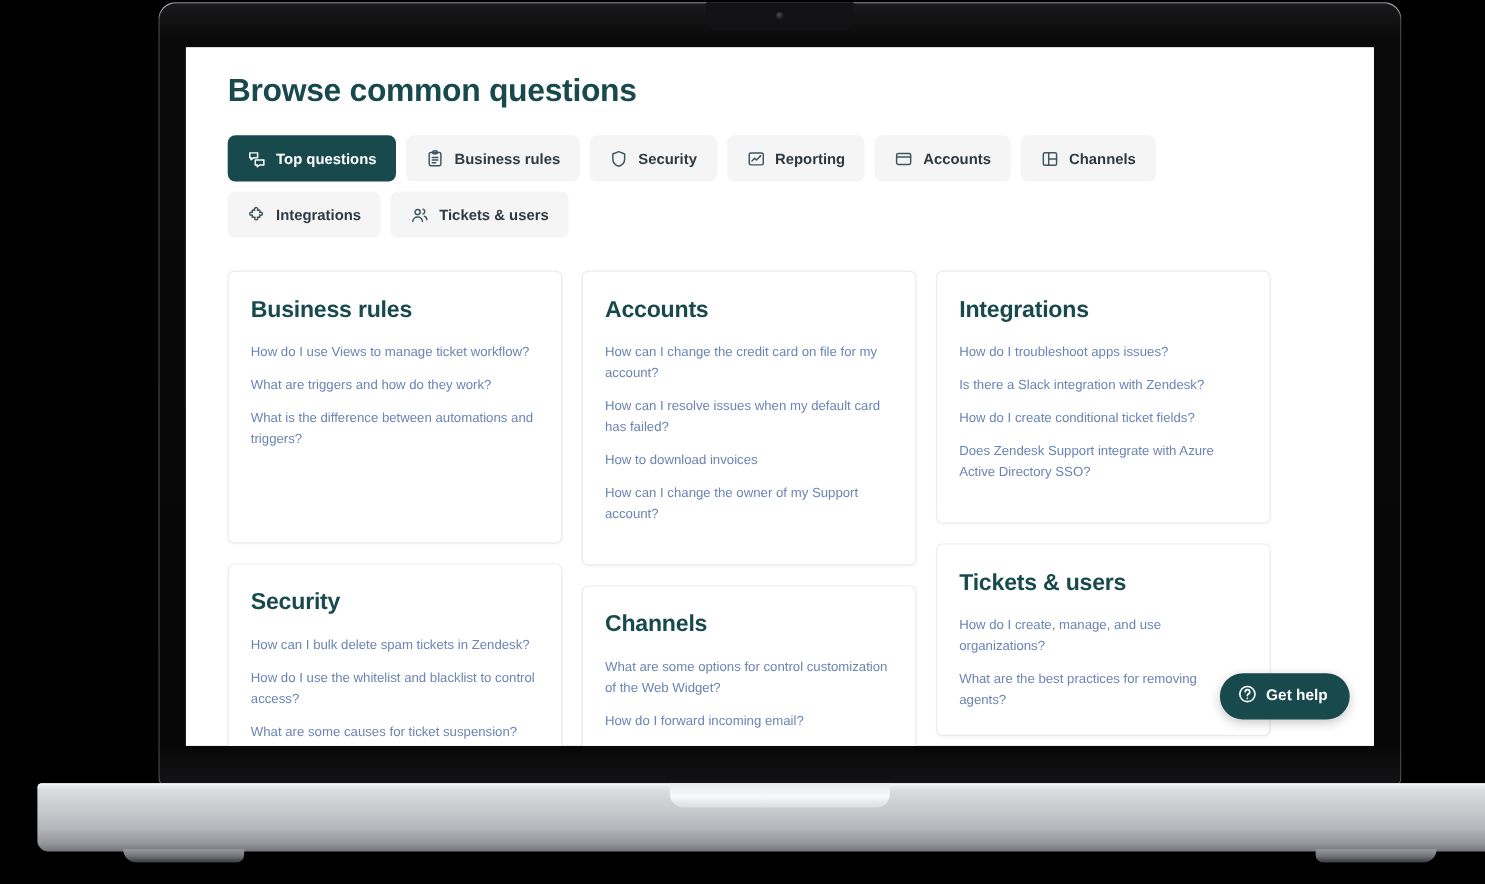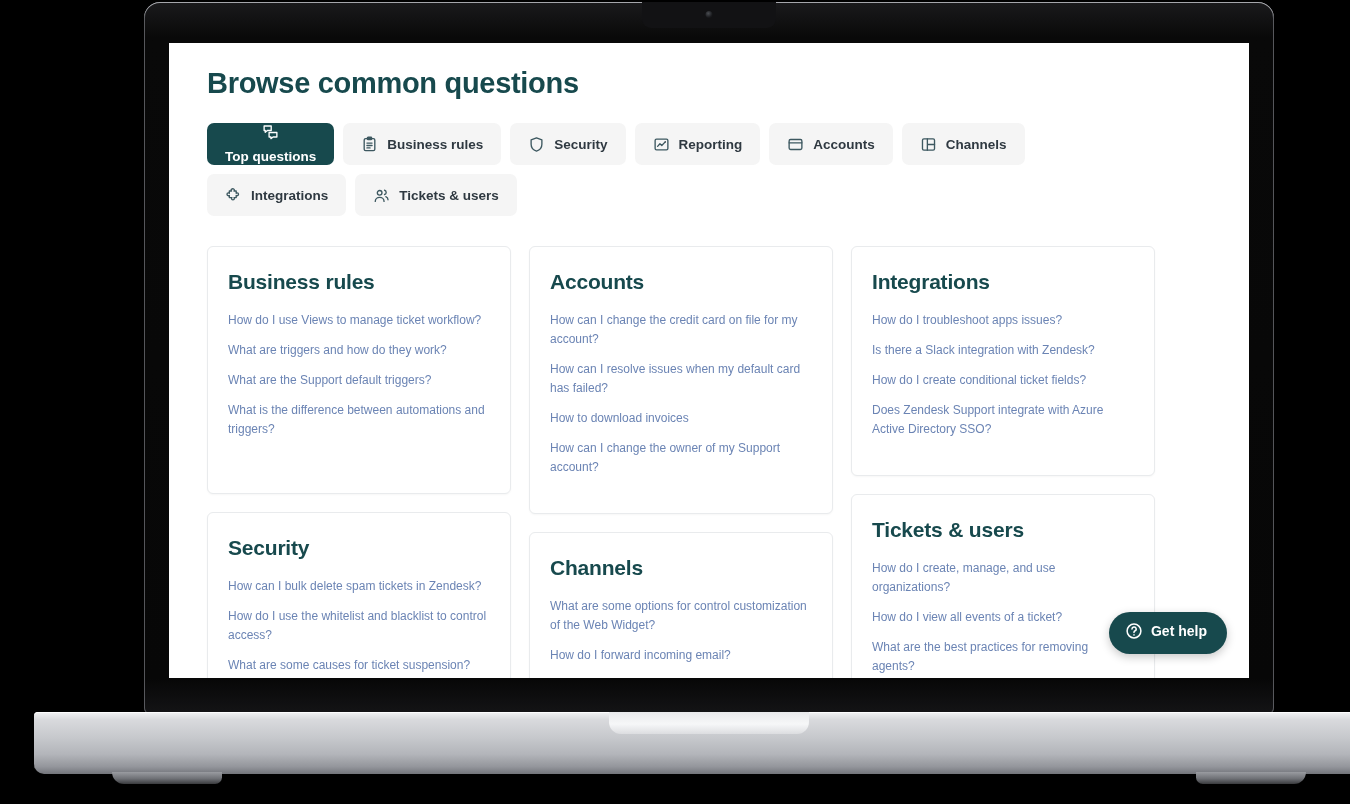--- a/index.html
+++ b/index.html
@@ -144,21 +144,20 @@
     background: #f5f5f5;
     color: #2f3941;
     font-size: 13.5px;
     font-weight: 600;
     cursor: pointer;
     white-space: nowrap;
   }
   .tab.active {
     background: #17494d;
     color: #ffffff;
-    flex-direction: column;
   }
   .tab .tab-icon {
     display: inline-flex;
     align-items: center;
     justify-content: center;
     width: 17px;
     height: 17px;
     flex: 0 0 17px;
   }
   .tab .tab-icon svg { width: 17px; height: 17px; display: block; }
@@ -324,21 +323,20 @@
             <span>Tickets &amp; users</span>
           </div>
         </div>
 
       <div id="card-grid">
           <div class="card-column col-1">
             <div class="qcard">
               <div class="qcard-title">Business rules</div>
               <a class="qcard-link">How do I use Views to manage ticket workflow?</a>
               <a class="qcard-link">What are triggers and how do they work?</a>
-              <a class="qcard-link">What are the Support default triggers?</a>
               <a class="qcard-link">What is the difference between automations and triggers?</a>
             </div>
             <div class="qcard">
               <div class="qcard-title">Security</div>
               <a class="qcard-link">How can I bulk delete spam tickets in Zendesk?</a>
               <a class="qcard-link">How do I use the whitelist and blacklist to control access?</a>
               <a class="qcard-link">What are some causes for ticket suspension?</a>
             </div>
           </div>
           <div class="card-column col-2">
@@ -359,21 +357,20 @@
             <div class="qcard">
               <div class="qcard-title">Integrations</div>
               <a class="qcard-link">How do I troubleshoot apps issues?</a>
               <a class="qcard-link">Is there a Slack integration with Zendesk?</a>
               <a class="qcard-link">How do I create conditional ticket fields?</a>
               <a class="qcard-link">Does Zendesk Support integrate with Azure Active Directory SSO?</a>
             </div>
             <div class="qcard">
               <div class="qcard-title">Tickets &amp; users</div>
               <a class="qcard-link">How do I create, manage, and use organizations?</a>
-              <a class="qcard-link">How do I view all events of a ticket?</a>
               <a class="qcard-link">What are the best practices for removing agents?</a>
             </div>
           </div>
         </div>
 
     </div>
 
     <div id="get-help-button">
       <span>
         <svg viewBox="0 0 24 24" fill="none" stroke="#ffffff" stroke-width="2" stroke-linecap="round" stroke-linejoin="round">

